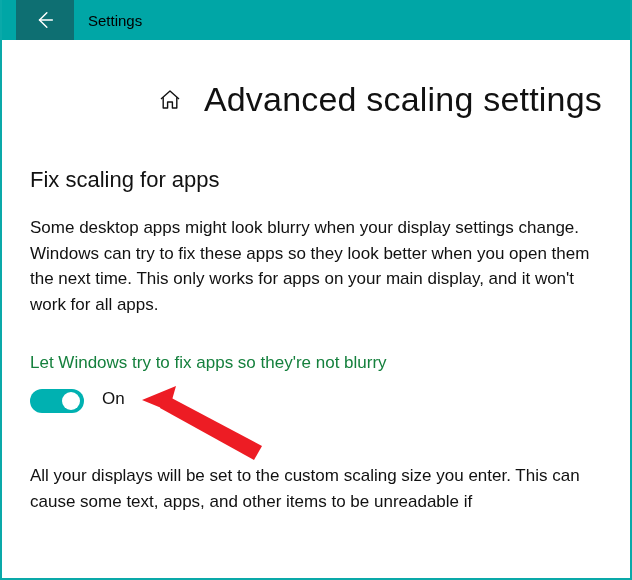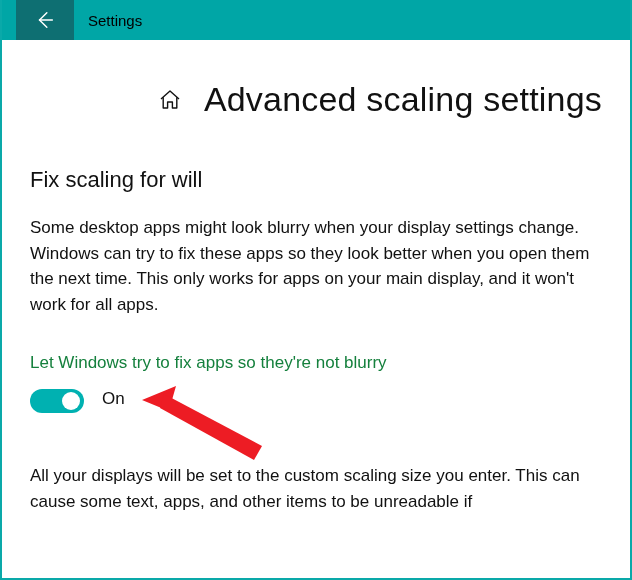--- a/index.html
+++ b/index.html
@@ -42,21 +42,21 @@
     <div class="page-header">
       <span class="home-icon">
         <svg viewBox="0 0 24 24">
           <path d="M3 11 L12 3 L21 11" stroke="#111" stroke-width="1.4" fill="none" stroke-linejoin="round"></path>
           <path d="M5.2 9.2 V20 H9.6 V14 H14.4 V20 H18.8 V9.2" stroke="#111" stroke-width="1.4" fill="none" stroke-linejoin="round"></path>
         </svg>
       </span>
       <h1 class="page-title">Advanced scaling settings</h1>
     </div>
 
-    <h2 class="section-h">Fix scaling for will</h2>
+    <h2 class="section-h">Fix scaling for apps</h2>
     <p class="body-text">Some desktop apps might look blurry when your display settings change. Windows can try to fix these apps so they look better when you open them the next time. This only works for apps on your main display, and it won't work for all apps.</p>
 
     <p class="setting-label">Let Windows try to fix apps so they're not blurry</p>
     <div class="toggle-row">
       <div class="toggle">
         <div class="knob"></div>
       </div>
       <span class="toggle-state">On</span>
     </div>
 

